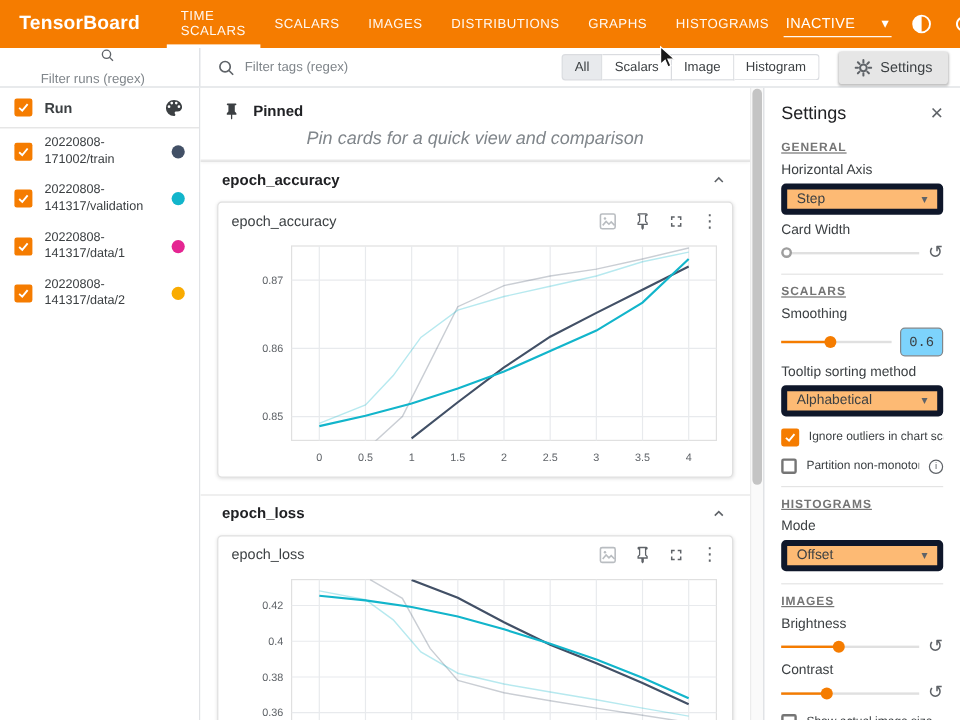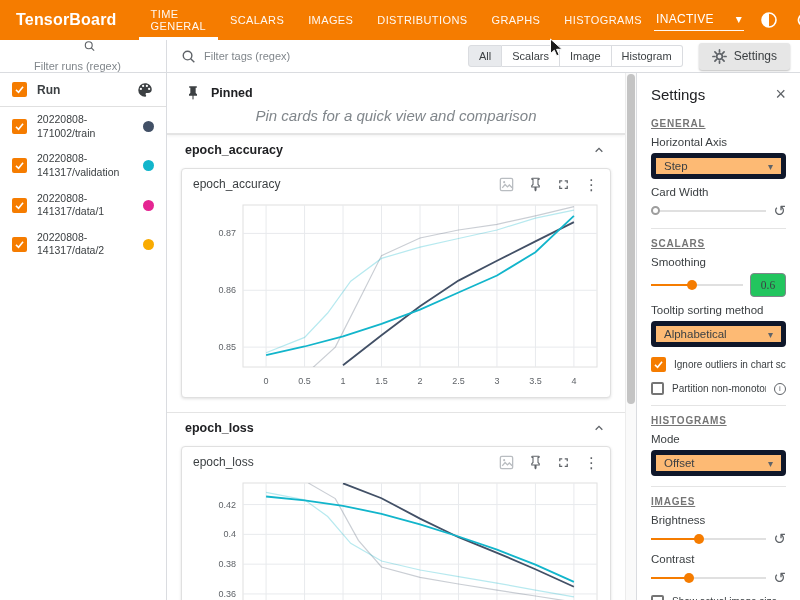--- a/index.html
+++ b/index.html
@@ -74,39 +74,39 @@
   .slabel { font-size:11.5px; color:#3c4043; margin:7px 0 5px; }
   .sel { height:26px; border:5px solid #0f172a; border-radius:4px; display:flex; align-items:center; justify-content:space-between; padding:0 8px; font-size:11.5px; color:#3c4043; background:#fdba74; cursor:pointer; }
   .sel .caret { font-size:10px; color:#5f6368; }
   .slider-row { display:flex; align-items:center; gap:7px; margin:4px 0 2px; }
   .slider { position:relative; flex:1; height:14px; cursor:pointer; }
   .slider .track { position:absolute; left:0; right:0; top:6px; height:2px; background:#e0e0e0; }
   .slider .fill { position:absolute; left:0; top:6px; height:2px; background:#f57c00; }
   .slider .thumb { position:absolute; top:2px; width:10px; height:10px; border-radius:50%; background:#f57c00; margin-left:-5px; }
   .slider .thumb.min { width:9px; height:9px; background:#fff; border:2px solid #9e9e9e; top:2px; margin-left:0; }
   .reset-ic { font-size:15px; color:#5f6368; cursor:pointer; line-height:1; }
-  .num-box { width:36px; height:24px; border:1px solid #80868b; border-radius:4px; font-size:11.5px; color:#3c4043; text-align:center; font-family:Liberation Serif, serif; outline:none; background:#22c55e; }
+  .num-box { width:36px; height:24px; border:1px solid #80868b; border-radius:4px; font-size:11.5px; color:#3c4043; text-align:center; font-family:Liberation Mono, monospace; outline:none; background:#7dd3fc; }
   .cb-row { display:flex; align-items:center; gap:8px; margin:10px 0; }
   .cb-label { font-size:10px; color:#3c4043; white-space:nowrap; overflow:hidden; }
   .sdiv { border-top:1px solid #e4e4e4; margin:10px 0 2px; }
   .info-circle { width:12px; height:12px; border:1px solid #5f6368; border-radius:50%; font-size:8px; display:flex; align-items:center; justify-content:center; color:#5f6368; flex:none; }
 
   
   .cursor { position:absolute; left:549px; top:38px; z-index:99; pointer-events:none; }
 </style>
 </head>
 <body>
 
 <div class="app">
 
   <div class="topbar">
     <div class="brand">TensorBoard</div>
     <div class="tabs">
       <div class="tab active">
-          <span>TIME GENERAL</span>
+          <span>TIME SCALARS</span>
         </div>
       <div class="tab">
           <span>SCALARS</span>
         </div>
       <div class="tab">
           <span>IMAGES</span>
         </div>
       <div class="tab">
           <span>DISTRIBUTIONS</span>
         </div>

